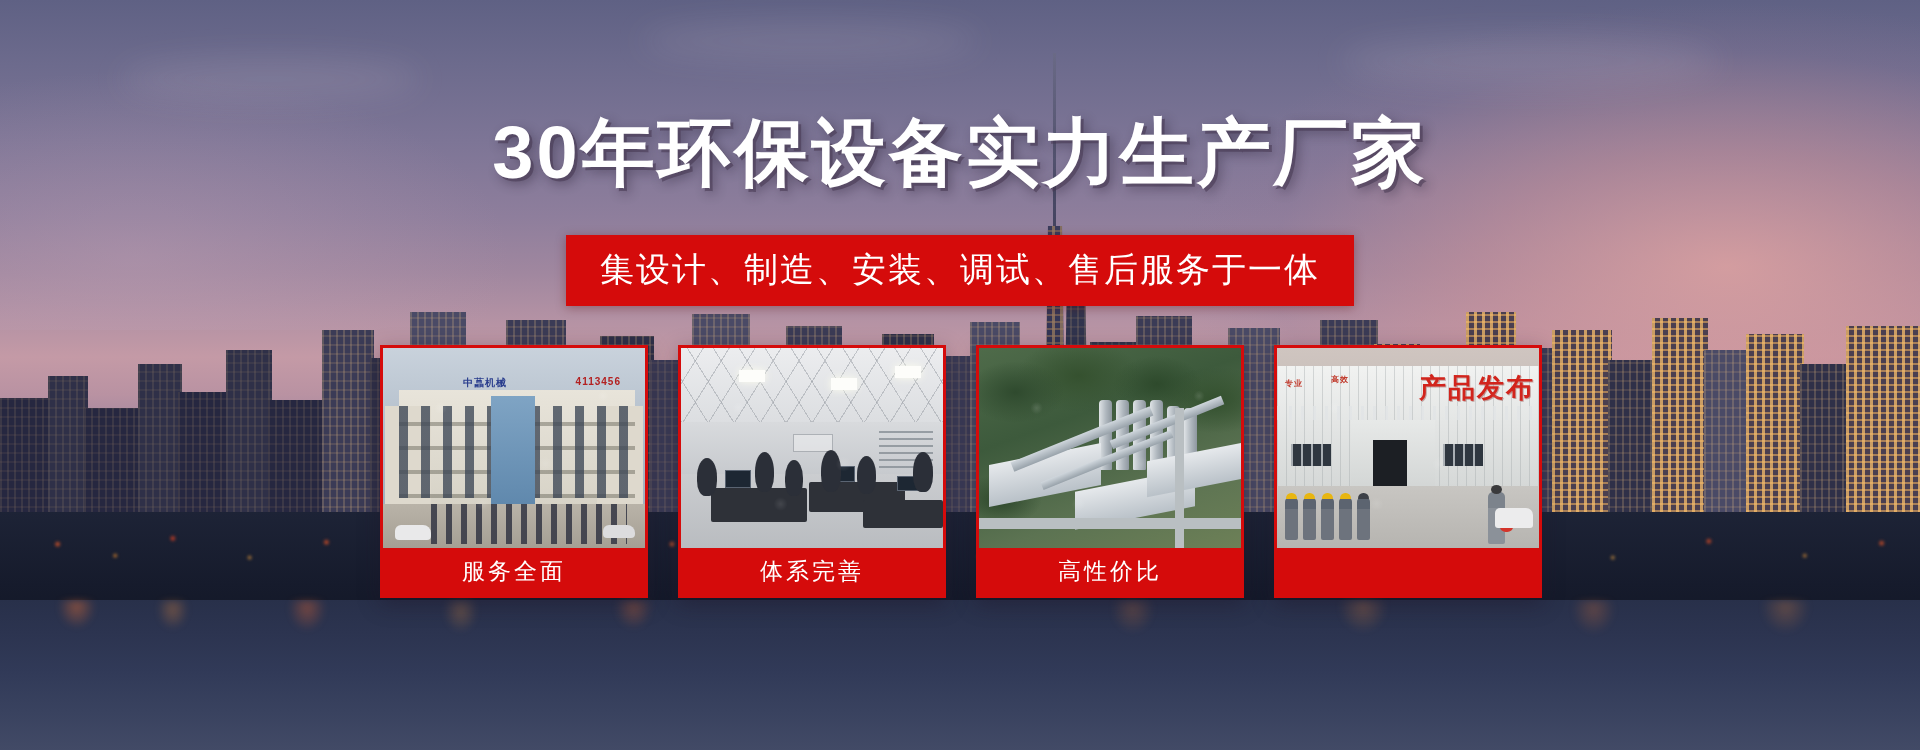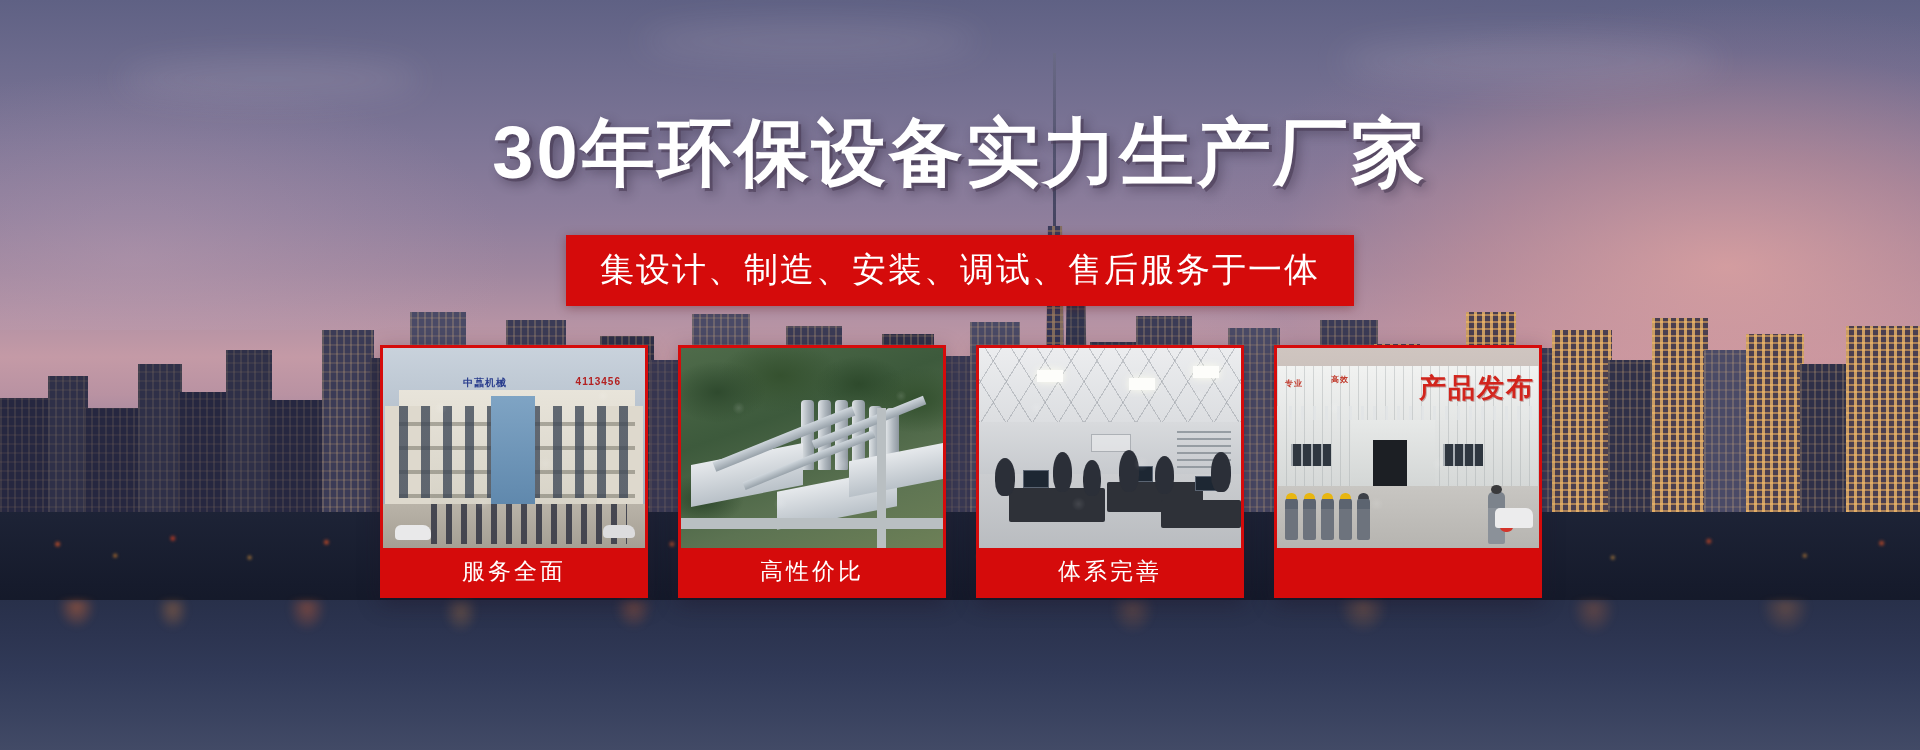--- a/index.html
+++ b/index.html
@@ -497,43 +497,20 @@
         <div class="t1-glass"></div>
         <div class="t1-sign">中蕌机械</div>
         <div class="t1-tel">4113456</div>
         <div class="t1-ground"></div>
         <div class="t1-staff"></div>
         <div class="t1-car"></div>
         <div class="t1-car2"></div>
         <div class="wm"></div>
       </div>
       <div class="cap">服务全面</div>
-    </div>
-
-    <div class="card">
-      <div class="thumb">
-        <div class="t2-bg"></div>
-        <div class="t2-green"></div>
-        <div class="t2-silo" style="left:120px;"></div>
-        <div class="t2-silo" style="left:137px;"></div>
-        <div class="t2-silo" style="left:154px;"></div>
-        <div class="t2-silo" style="left:171px;"></div>
-        <div class="t2-silo" style="left:188px;height:62px;top:58px;"></div>
-        <div class="t2-silo" style="left:205px;height:58px;top:60px;"></div>
-        <div class="t2-roof" style="left:10px;top:106px;width:112px;height:42px;"></div>
-        <div class="t2-roof" style="left:96px;top:132px;width:120px;height:38px;"></div>
-        <div class="t2-roof" style="left:168px;top:104px;width:96px;height:36px;"></div>
-        <div class="t2-conv" style="left:28px;top:86px;width:150px;height:10px;"></div>
-        <div class="t2-conv" style="left:58px;top:108px;width:140px;height:8px;"></div>
-        <div class="t2-conv" style="left:128px;top:70px;width:120px;height:9px;"></div>
-        <div class="t2-road" style="left:0;top:170px;width:268px;height:11px;"></div>
-        <div class="t2-road" style="left:196px;top:60px;width:9px;height:140px;"></div>
-        <div class="wm"></div>
-      </div>
-      <div class="cap">高性价比</div>
     </div>
 
     <div class="card">
       <div class="thumb">
         <div class="t3-ceil"></div>
         <div class="t3-panel" style="left:58px;"></div>
         <div class="t3-panel" style="left:150px;top:30px;"></div>
         <div class="t3-panel" style="left:214px;top:18px;"></div>
         <div class="t3-wall"></div>
         <div class="t3-win"></div>
@@ -547,20 +524,43 @@
         <div class="t3-mon" style="left:216px;top:128px;width:22px;height:15px;"></div>
         <div class="t3-pers" style="left:16px;top:110px;width:20px;height:38px;"></div>
         <div class="t3-pers" style="left:74px;top:104px;width:19px;height:40px;"></div>
         <div class="t3-pers" style="left:104px;top:112px;width:18px;height:36px;"></div>
         <div class="t3-pers" style="left:140px;top:102px;width:20px;height:42px;"></div>
         <div class="t3-pers" style="left:176px;top:108px;width:19px;height:38px;"></div>
         <div class="t3-pers" style="left:232px;top:104px;width:20px;height:40px;"></div>
         <div class="wm"></div>
       </div>
       <div class="cap">体系完善</div>
+    </div>
+
+    <div class="card">
+      <div class="thumb">
+        <div class="t2-bg"></div>
+        <div class="t2-green"></div>
+        <div class="t2-silo" style="left:120px;"></div>
+        <div class="t2-silo" style="left:137px;"></div>
+        <div class="t2-silo" style="left:154px;"></div>
+        <div class="t2-silo" style="left:171px;"></div>
+        <div class="t2-silo" style="left:188px;height:62px;top:58px;"></div>
+        <div class="t2-silo" style="left:205px;height:58px;top:60px;"></div>
+        <div class="t2-roof" style="left:10px;top:106px;width:112px;height:42px;"></div>
+        <div class="t2-roof" style="left:96px;top:132px;width:120px;height:38px;"></div>
+        <div class="t2-roof" style="left:168px;top:104px;width:96px;height:36px;"></div>
+        <div class="t2-conv" style="left:28px;top:86px;width:150px;height:10px;"></div>
+        <div class="t2-conv" style="left:58px;top:108px;width:140px;height:8px;"></div>
+        <div class="t2-conv" style="left:128px;top:70px;width:120px;height:9px;"></div>
+        <div class="t2-road" style="left:0;top:170px;width:268px;height:11px;"></div>
+        <div class="t2-road" style="left:196px;top:60px;width:9px;height:140px;"></div>
+        <div class="wm"></div>
+      </div>
+      <div class="cap">高性价比</div>
     </div>
 
     <div class="card">
       <div class="thumb">
         <div class="t4-sky"></div>
         <div class="t4-wall"></div>
         <div class="t4-slogan" style="left:8px;top:30px;">专业</div>
         <div class="t4-slogan" style="left:54px;top:26px;">高效</div>
         <div class="t4-red">产品发布</div>
         <div class="t4-eave"></div>

